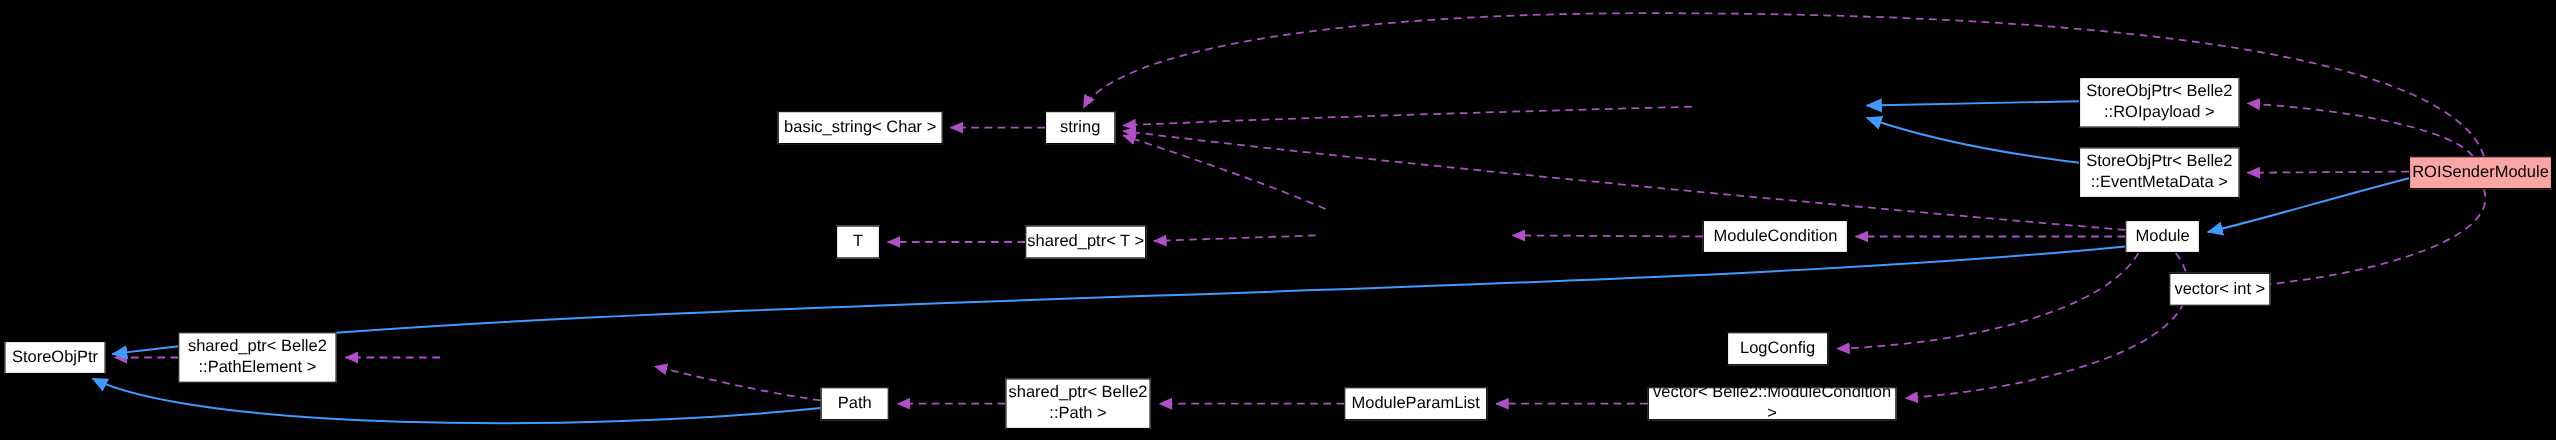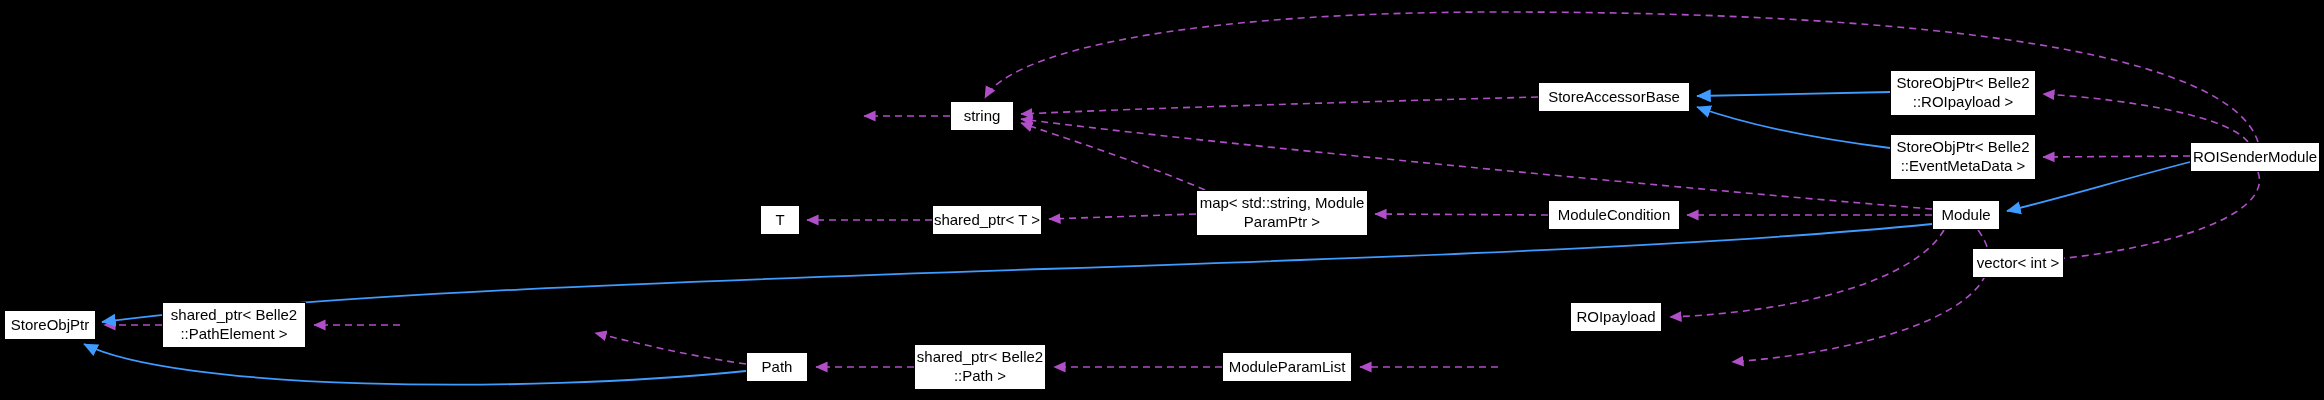--- a/index.html
+++ b/index.html
@@ -32,21 +32,21 @@
     line-height:1.25;
     display:flex;
     align-items:center;
     justify-content:center;
     text-align:center;
     white-space:pre-line;
     z-index:2;
     cursor:pointer;
   }
   .node.highlight{
-    background:#ffffff;
+    background:#fca5a5;
     cursor:default;
   }
 </style>
 </head>
 <body>
 
 <div id="stage">
 
   <svg id="edges" viewBox="0 0 2324 400" xmlns="http://www.w3.org/2000/svg">
     <defs>
@@ -79,55 +79,54 @@
     <path class="edge-usage" d="M 400 325 L 314 325" marker-end="url(#arrow-usage)"></path>
     <path class="edge-usage" d="M 162 325 L 104 325" marker-end="url(#arrow-usage)"></path>
 
     <path class="edge-inherit" d="M 1890 92 L 1697 96" marker-end="url(#arrow-inherit)"></path>
     <path class="edge-inherit" d="M 1890 148 C 1810 138, 1745 124, 1697 107" marker-end="url(#arrow-inherit)"></path>
     <path class="edge-inherit" d="M 2190 162 C 2120 180, 2062 198, 2007 211" marker-end="url(#arrow-inherit)"></path>
     <path class="edge-inherit" d="M 1932 224 C 1450 272, 520 268, 102 322" marker-end="url(#arrow-inherit)"></path>
     <path class="edge-inherit" d="M 746 371 C 520 394, 175 390, 84 344" marker-end="url(#arrow-inherit)"></path>
   </svg>
 
+  <div class="node" style="left:707px;top:101px;width:150px;height:30px">basic_string&lt; Char &gt;</div>
 
   <div class="node" style="left:950px;top:101px;width:64px;height:30px">string</div>
 
-  <div class="node" style="left:1538px;top:82px;width:152px;height:30px">StoreAccessorBase</div>
 
   <div class="node" style="left:1890px;top:70px;width:146px;height:46px">StoreObjPtr&lt; Belle2
 ::ROIpayload &gt;</div>
 
   <div class="node" style="left:1890px;top:134px;width:146px;height:46px">StoreObjPtr&lt; Belle2
 ::EventMetaData &gt;</div>
 
   <div class="node highlight" style="left:2190px;top:142px;width:130px;height:30px">ROISenderModule</div>
 
   <div class="node" style="left:760px;top:205px;width:40px;height:30px">T</div>
 
   <div class="node" style="left:932px;top:205px;width:110px;height:30px">shared_ptr&lt; T &gt;</div>
 
-  <div class="node" style="left:1196px;top:190px;width:172px;height:46px">map&lt; std::string, Module
-ParamPtr &gt;</div>
 
   <div class="node" style="left:1548px;top:200px;width:132px;height:30px">ModuleCondition</div>
 
   <div class="node" style="left:1932px;top:200px;width:68px;height:30px">Module</div>
 
   <div class="node" style="left:1972px;top:248px;width:92px;height:30px">vector&lt; int &gt;</div>
 
   <div class="node" style="left:4px;top:310px;width:92px;height:30px">StoreObjPtr</div>
 
   <div class="node" style="left:162px;top:302px;width:144px;height:46px">shared_ptr&lt; Belle2
 ::PathElement &gt;</div>
 
 
-  <div class="node" style="left:1570px;top:302px;width:92px;height:30px">ROIpayload</div>
+  <div class="node" style="left:1570px;top:302px;width:92px;height:30px">LogConfig</div>
 
   <div class="node" style="left:746px;top:352px;width:62px;height:30px">Path</div>
 
   <div class="node" style="left:914px;top:344px;width:132px;height:46px">shared_ptr&lt; Belle2
 ::Path &gt;</div>
 
   <div class="node" style="left:1222px;top:352px;width:130px;height:30px">ModuleParamList</div>
 
+  <div class="node" style="left:1498px;top:352px;width:226px;height:30px">vector&lt; Belle2::ModuleCondition &gt;</div>
 
 </div>
 
 </body></html>

